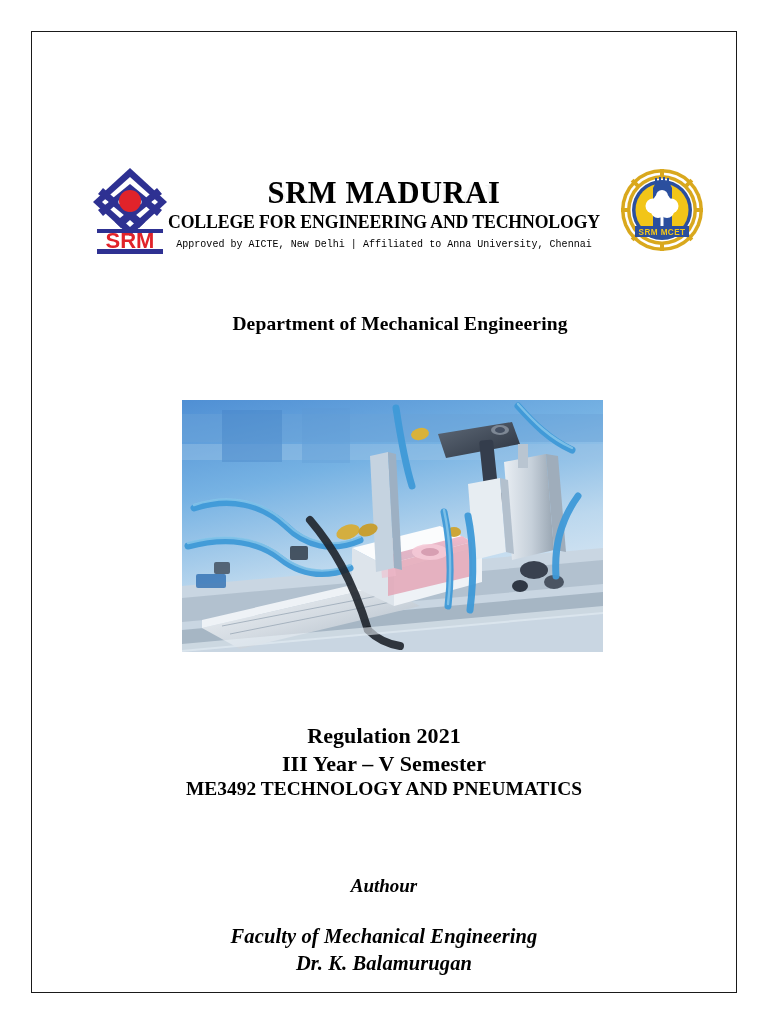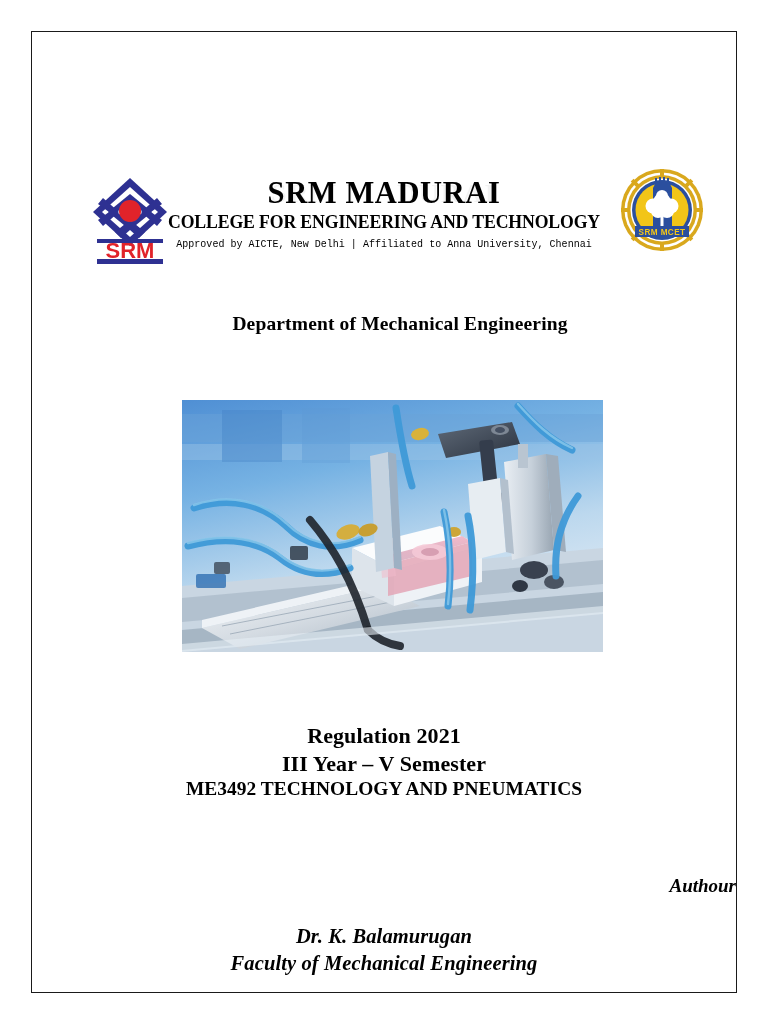--- a/index.html
+++ b/index.html
@@ -42,21 +42,21 @@
     width: 100%;
     height: 100px;
     display: flex;
     align-items: flex-start;
     justify-content: center;
   }
 
   .lh-left-logo {
     position: absolute;
     left: 57px;
-    top: 12px;
+    top: 2px;
     width: 82px;
     height: 92px;
   }
   .lh-right-logo {
     position: absolute;
     right: 32px;
     top: 4px;
     width: 84px;
     height: 88px;
   }
@@ -157,21 +157,21 @@
     font-size: 19.4px;
     letter-spacing: 0.05px;
   }
 
   
   .author-label {
     position: absolute;
     left: 0;
     top: 843px;
     width: 100%;
-    text-align: right;
+    text-align: center;
     font-size: 19px;
     font-weight: bold;
     font-style: italic;
   }
   .author-block {
     position: absolute;
     left: 0;
     top: 891px;
     width: 100%;
     text-align: center;
@@ -398,18 +398,18 @@
     </div>
 
     <div class="course-block">
       <div class="course-line">Regulation 2021</div>
       <div class="course-line">III Year – V Semester</div>
       <div class="course-line code">ME3492 TECHNOLOGY AND PNEUMATICS</div>
     </div>
 
     <div class="author-label">Authour</div>
     <div class="author-block">
+      <div class="author-line">Faculty of Mechanical Engineering</div>
       <div class="author-line">Dr. K. Balamurugan</div>
-      <div class="author-line">Faculty of Mechanical Engineering</div>
     </div>
 
   </div>
 </div>
 
 </body></html>

